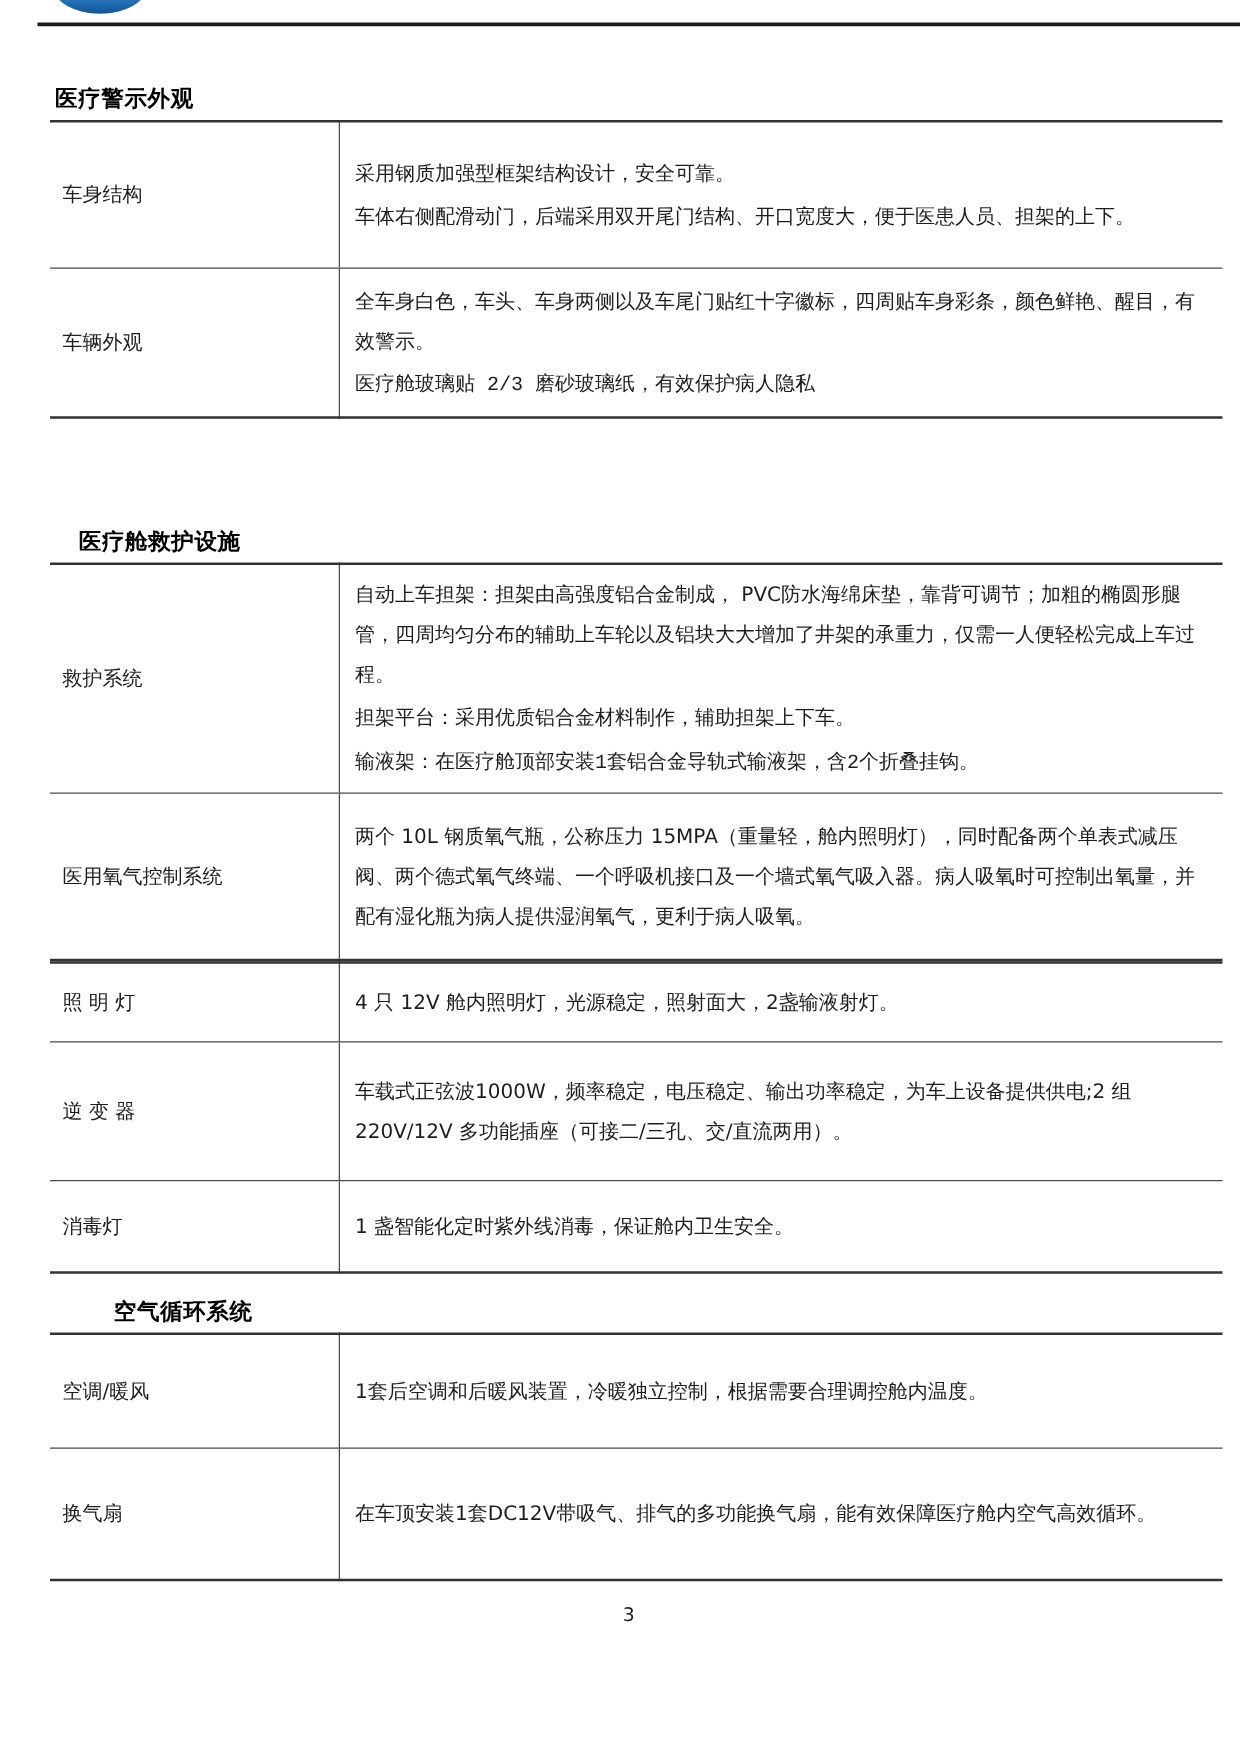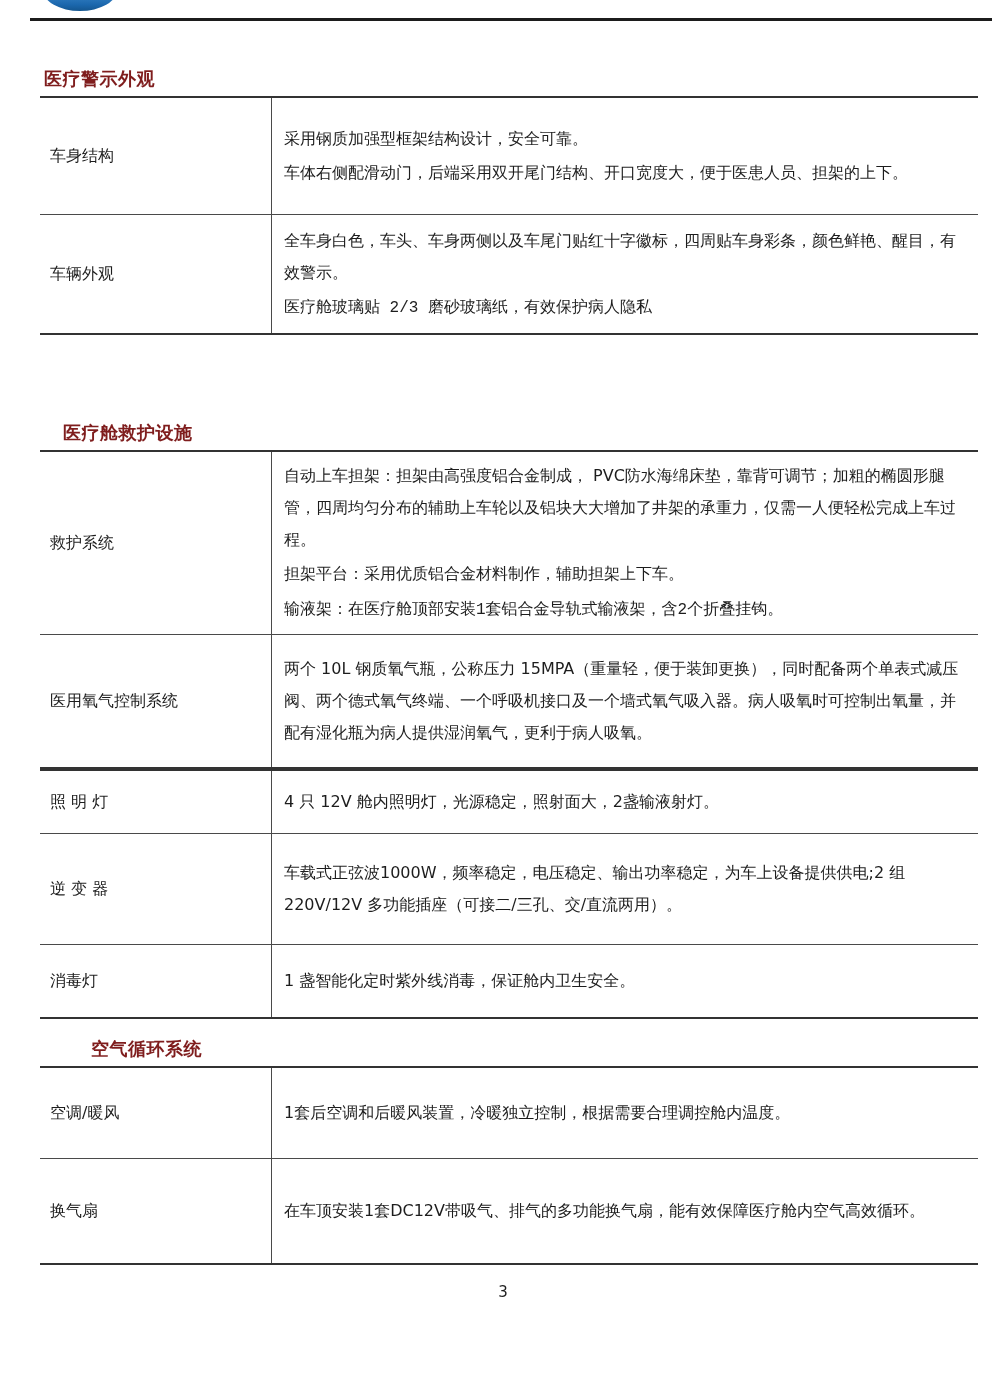--- a/index.html
+++ b/index.html
@@ -34,21 +34,21 @@
   }
   .content {
     position: absolute;
     left: 40px;
     top: 21px;
     width: 938px;
   }
   .section-heading {
     font-size: 18px;
     font-weight: 700;
-    color: #7f1d1d;
+    color: #000000;
     padding-left: 4px;
     margin: 0 0 5px 0;
     letter-spacing: 0.5px;
   }
   .section-1 .section-heading { margin-top: 46px; }
   .section-2 .section-heading { margin-top: 86px; margin-left: 19px; }
   .section-3 .section-heading { margin-top: 16px; }
   .section-4 .section-heading { margin-top: 18px; margin-left: 47px; }
 
   table.spec-table {
@@ -142,21 +142,21 @@
         <td class="label-cell">救护系统</td>
         <td class="value-cell">
           <p>自动上车担架：担架由高强度铝合金制成， PVC防水海绵床垫，靠背可调节；加粗的椭圆形腿管，四周均匀分布的辅助上车轮以及铝块大大增加了井架的承重力，仅需一人便轻松完成上车过程。</p>
           <p>担架平台：采用优质铝合金材料制作，辅助担架上下车。</p>
           <p>输液架：在医疗舱顶部安装1套铝合金导轨式输液架，含2个折叠挂钩。</p>
         </td>
       </tr>
       <tr>
         <td class="label-cell">医用氧气控制系统</td>
         <td class="value-cell">
-          <p>两个 10L 钢质氧气瓶，公称压力 15MPA（重量轻，便于装卸更换），同时配备两个单表式减压阀、两个德式氧气终端、一个呼吸机接口及一个墙式氧气吸入器。病人吸氧时可控制出氧量，并配有湿化瓶为病人提供湿润氧气，更利于病人吸氧。</p>
+          <p>两个 10L 钢质氧气瓶，公称压力 15MPA（重量轻，舱内照明灯），同时配备两个单表式减压阀、两个德式氧气终端、一个呼吸机接口及一个墙式氧气吸入器。病人吸氧时可控制出氧量，并配有湿化瓶为病人提供湿润氧气，更利于病人吸氧。</p>
         </td>
       </tr>
     </tbody>
       </table>
   </div>
 
   <div class="section section-3">
     <table class="spec-table">
       <tbody>
           <tr>

